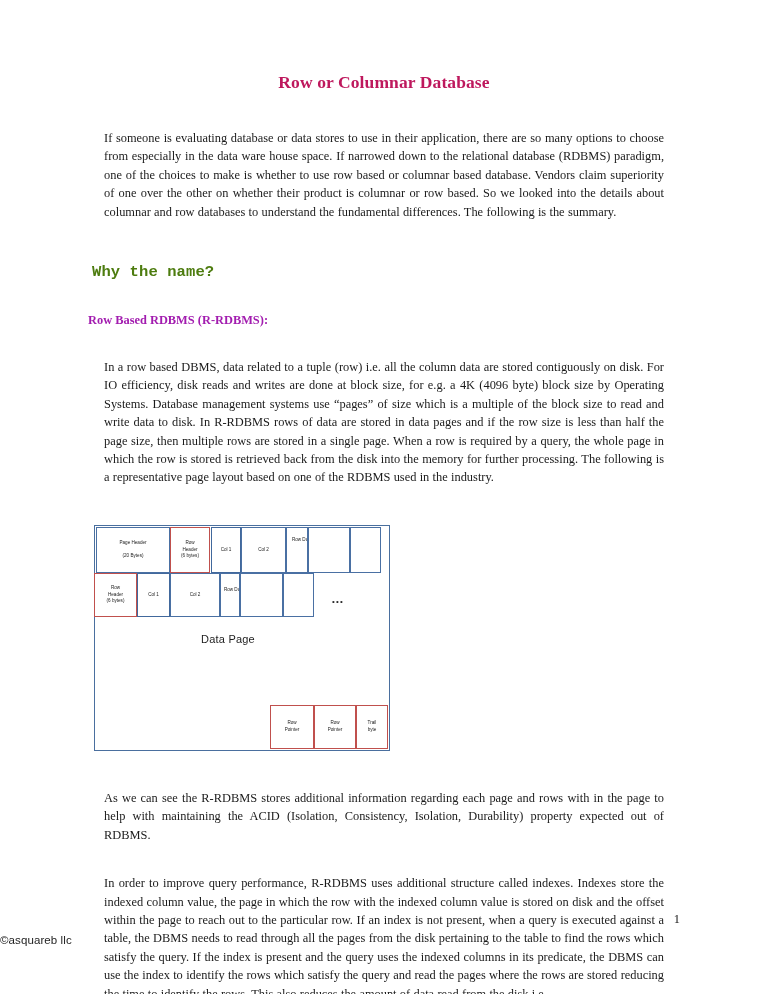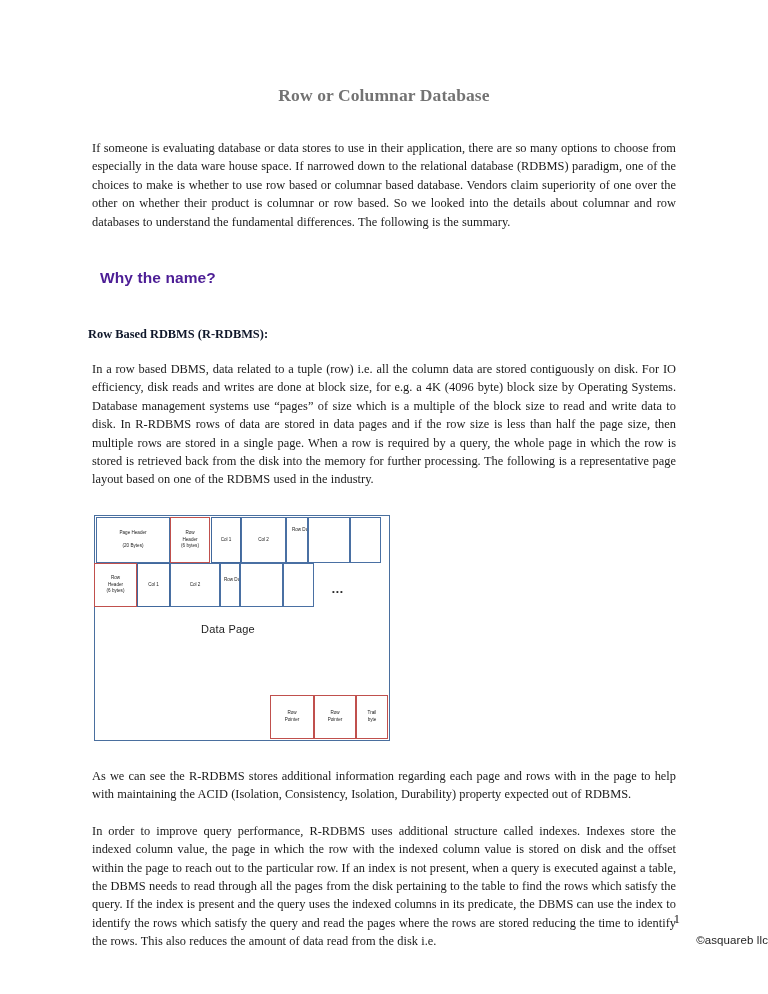--- a/index.html
+++ b/index.html
@@ -27,50 +27,50 @@
     left: 88px;
     top: 0;
     width: 592px;
   }
 
   
   h1.doc-title {
     font-family: "Liberation Serif", "DejaVu Serif", serif;
     font-size: 17.5px;
     font-weight: bold;
-    color: #737373;
+    color: #be185d;
     text-align: center;
-    margin: 13px;
+    margin: 0;
     padding-top: 72px;
     letter-spacing: 0.1px;
   }
   h2.section-title {
-    font-family: Liberation Sans, sans-serif;
+    font-family: Liberation Mono, monospace;
     font-size: 15.5px;
     font-weight: bold;
-    color: #4c1d95;
-    margin: 12px;
+    color: #4d7c0f;
+    margin: 4px;
     padding-top: 26px;
     padding-bottom: 2px;
     letter-spacing: 0.1px;
   }
   h3.sub-title {
     font-size: 12.4px;
     font-weight: bold;
-    color: #0f172a;
+    color: #a21caf;
     margin: 0;
     padding-top: 26px;
   }
 
   
   p.body-text {
     font-size: 12.4px;
     line-height: 18.4px;
     text-align: justify;
-    margin: 4px;
+    margin: 16px;
     padding-top: 14px;
     color: #1a1a1a;
     word-spacing: 0.2px;
   }
   p.first-para { padding-top: 20px; }
 
   
   .diagram-wrap {
     padding-top: 18px;
   }
@@ -145,21 +145,21 @@
     top: 0;
     font-size: 12.4px;
     color: #161616;
     font-family: "Liberation Serif", "DejaVu Serif", serif;
   }
   .copyright {
     position: absolute;
     left: 0;
     top: 22px;
     width: 768px;
-    text-align: right;
+    text-align: left;
     font-family: "Liberation Sans", "DejaVu Sans", sans-serif;
     font-size: 11.5px;
     color: #1d1d1d;
     letter-spacing: 0.1px;
   }
 </style>
 </head>
 <body>
 
 <div class="page">

